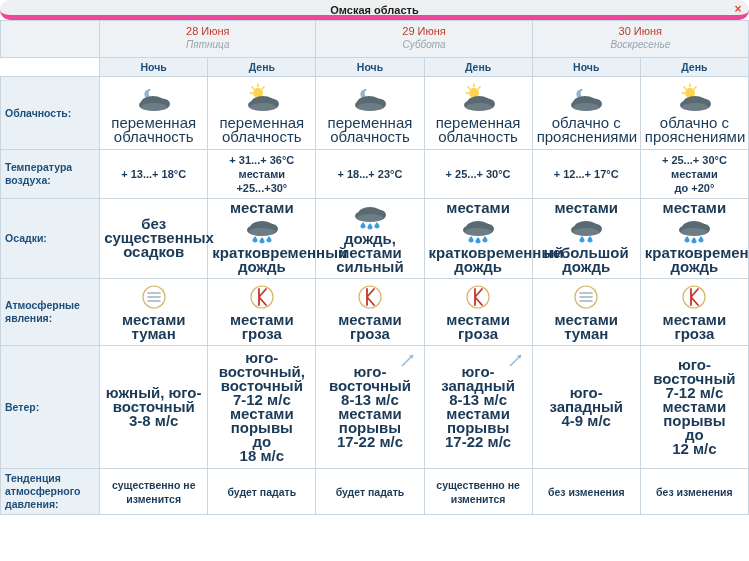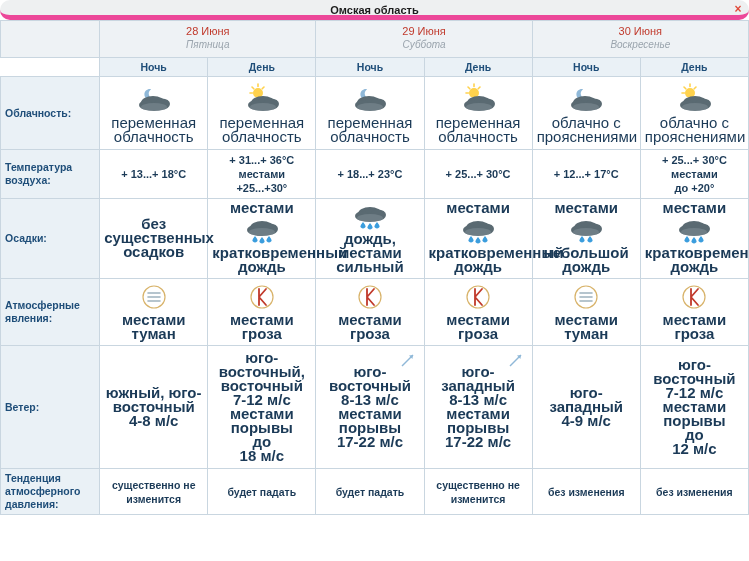--- a/index.html
+++ b/index.html
@@ -481,21 +481,21 @@
         <span class="sub">местами</span>
         <span class="sub">гроза</span>
       </td>
     </tr>
 
     <tr class="wind-row">
       <td class="rowlabel">Ветер:</td>
 
       <td class="cell bold">
         <span class="sub">южный, юго-восточный</span>
-        <span class="sub">4-8 м/с</span>
+        <span class="sub">3-8 м/с</span>
       </td>
 
       <td class="cell bold">
         <span class="sub">юго-восточный, восточный</span>
         <span class="sub">7-12 м/с</span>
         <span class="sub">местами порывы</span>
         <span class="sub">до</span>
         <span class="sub">18 м/с</span>
       </td>
 

